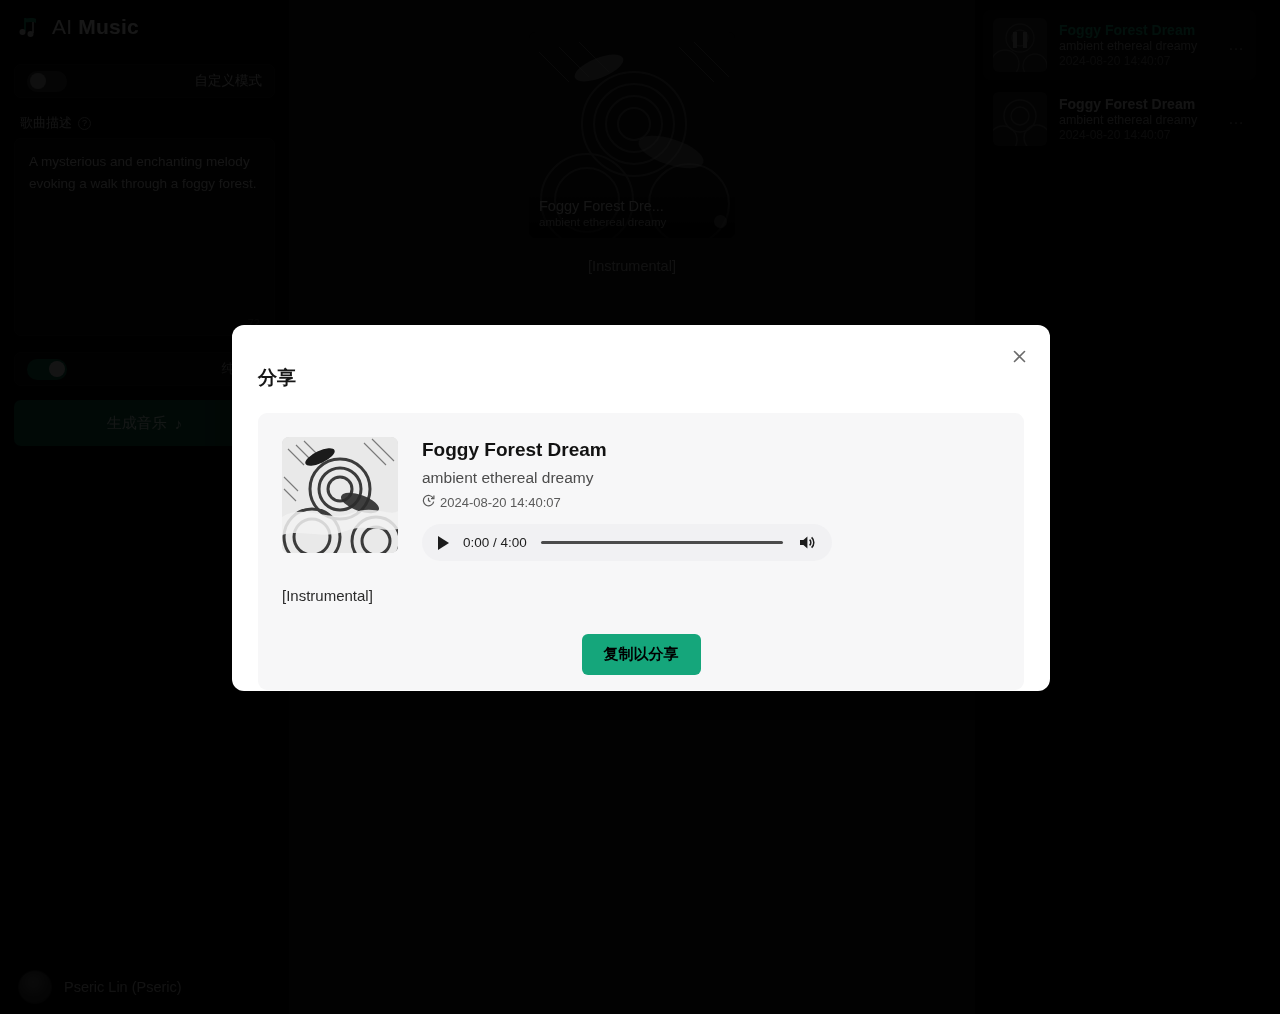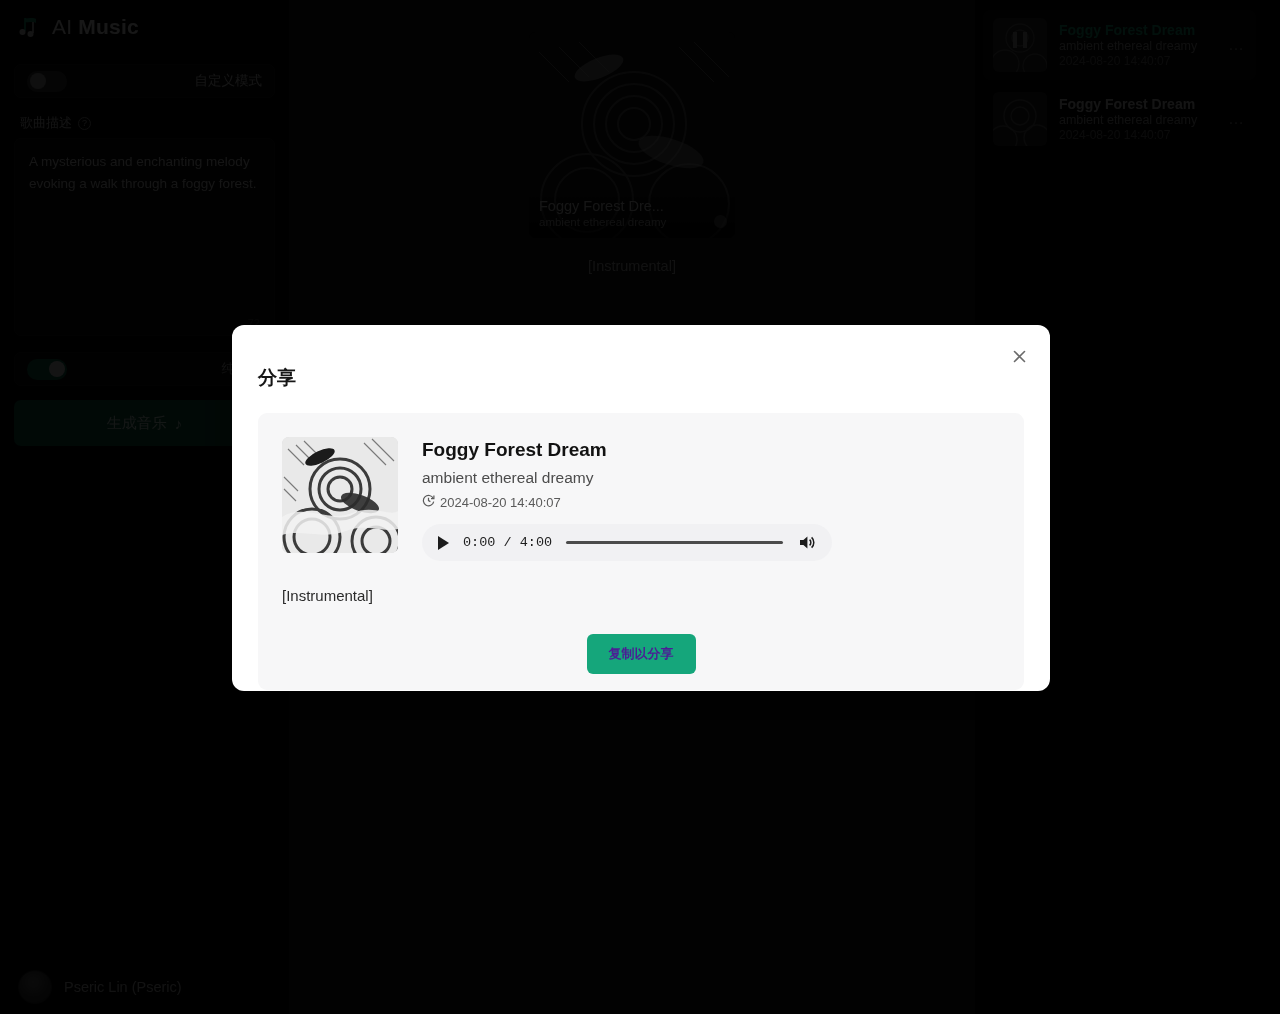--- a/index.html
+++ b/index.html
@@ -147,30 +147,30 @@
   }
   .card-info { flex: 1; min-width: 0; padding-top: 2px; }
   .card-title { font-size: 19px; font-weight: 700; color: #121212; }
   .card-sub { font-size: 15.5px; color: #4c4c4c; margin-top: 8px; }
   .card-date {
     font-size: 13px; color: #5a5a5a; margin-top: 7px;
     display: flex; align-items: center; gap: 5px;
   }
   .audio-player {
     margin-top: 14px; height: 37px; background: #f1f1f3; border-radius: 19px;
-    display: flex; align-items: center; gap: 14px; padding: 0 16px; max-width: 410px; font-family: Liberation Mono, monospace;
+    display: flex; align-items: center; gap: 14px; padding: 0 16px; max-width: 410px;
   }
   .ap-play { width: 0; height: 0; border-left: 11px solid #1c1c1c; border-top: 7px solid transparent; border-bottom: 7px solid transparent; flex: none; }
   .ap-time { font-size: 13.5px; color: #1d1d1d; white-space: nowrap; }
   .ap-track { flex: 1; height: 3px; background: #4b4b4b; border-radius: 2px; }
   .ap-vol { flex: none; display: flex; align-items: center; }
   .card-lyrics { margin-top: 26px; font-size: 15px; color: #2b2b2b; }
   .card-actions { display: flex; justify-content: center; margin-top: 30px; }
   .copy-btn {
-    background: #15a67b; color: #4c1d95; font-size: 13px; font-weight: 600;
+    background: #15a67b; color: #000000; font-size: 15px; font-weight: 600;
     border: none; border-radius: 6px; padding: 11px 22px; cursor: pointer;
   }
 
   
   .ink { position: absolute; inset: 0; }
 </style>
 </head>
 <body>
 
 <div id="app">

